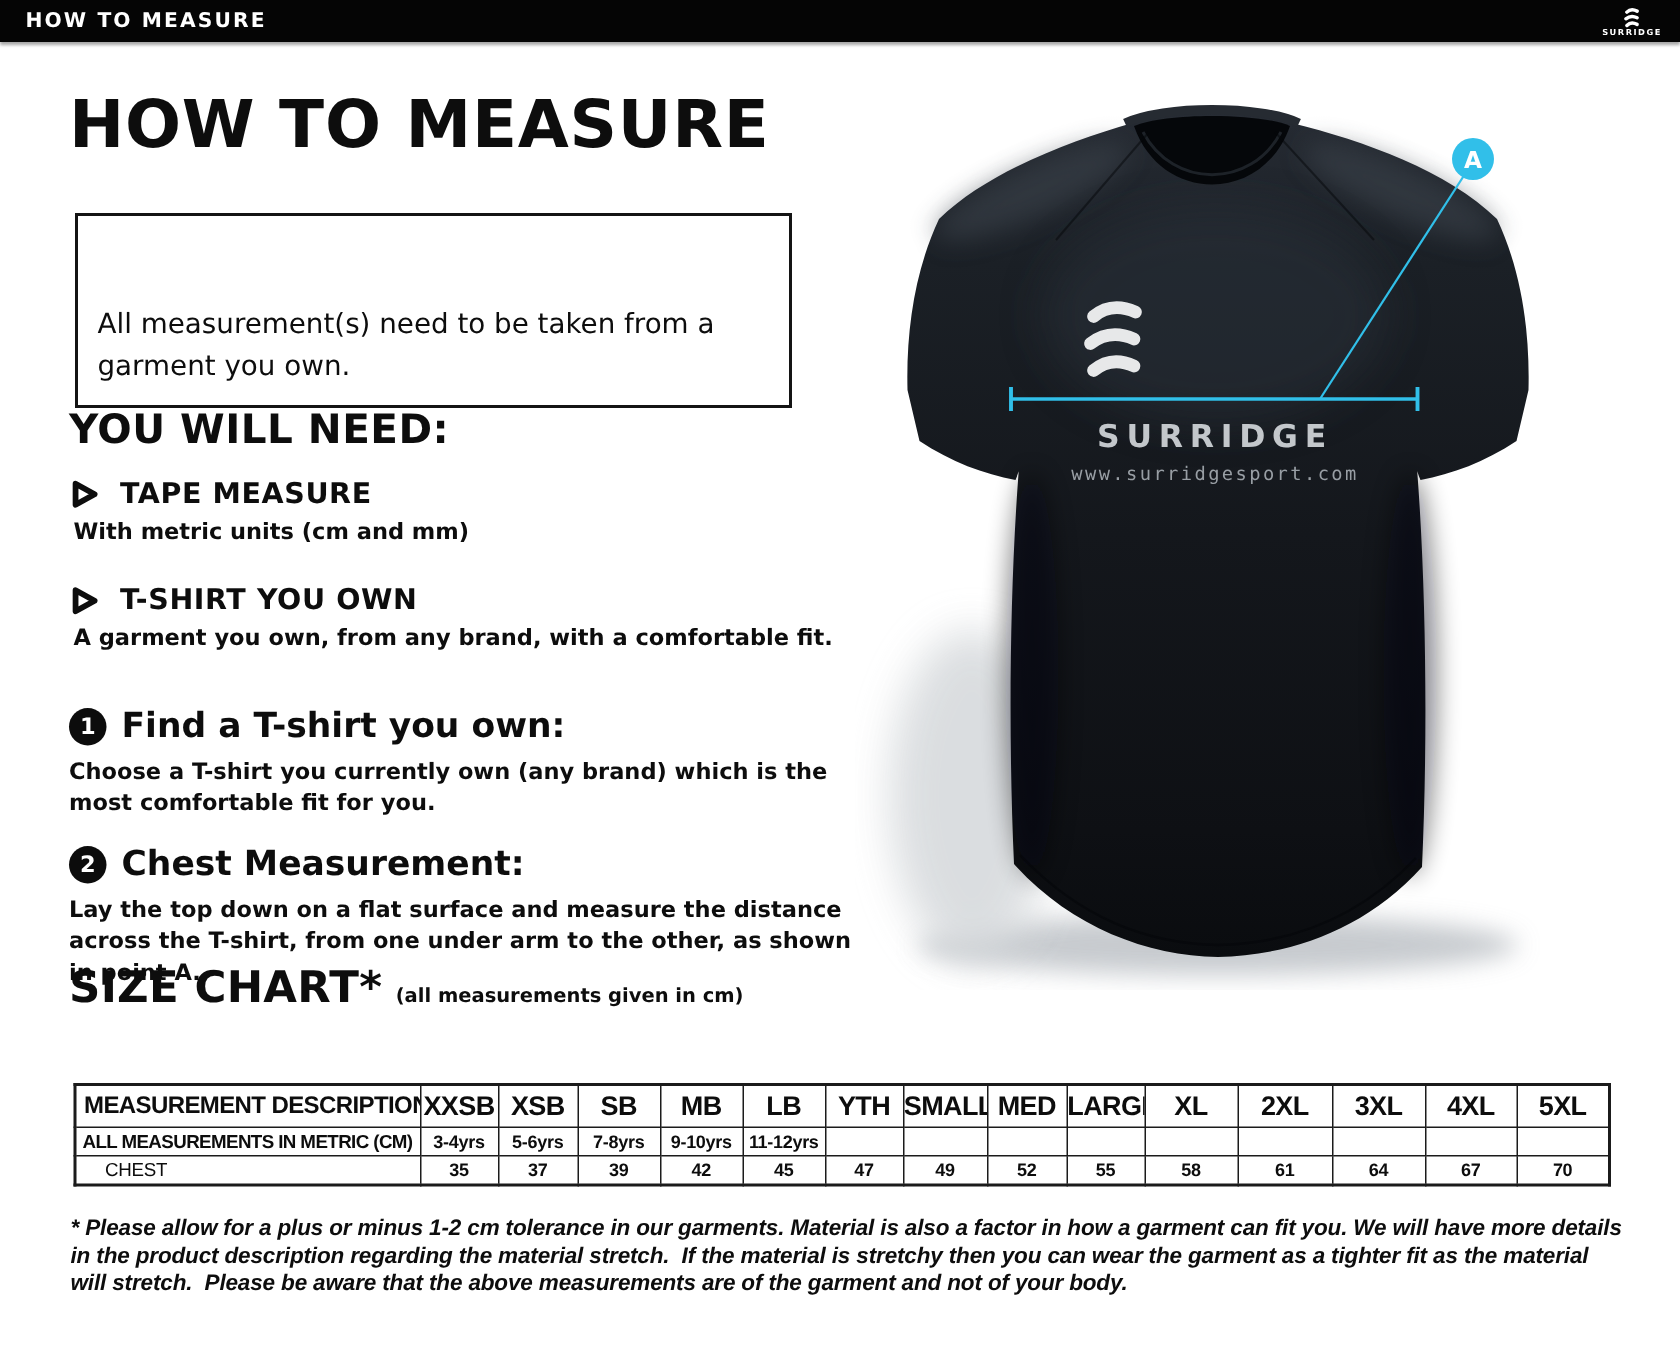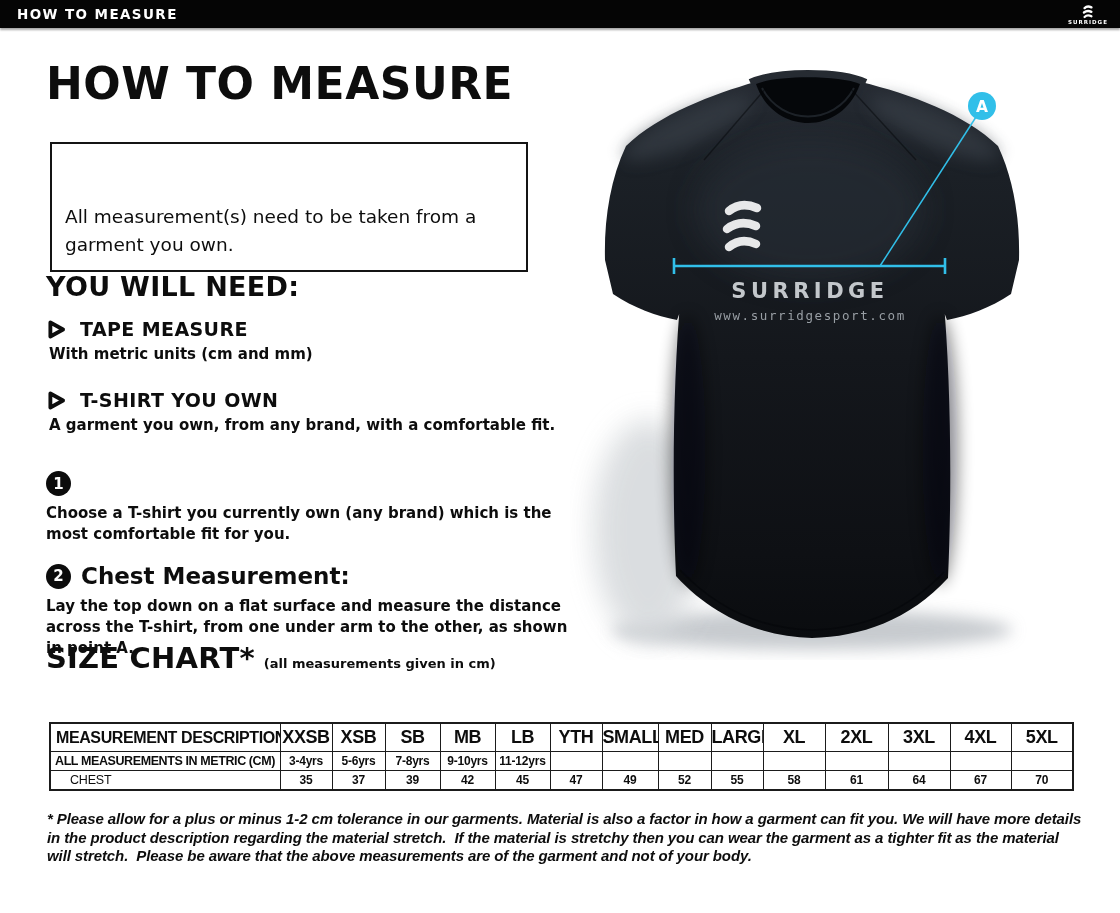--- a/index.html
+++ b/index.html
@@ -131,20 +131,21 @@
       <path d="M5,4 L19.5,12 L5,20 Z" fill="none" stroke="#0d0d0d" stroke-width="4.4" stroke-linejoin="round"></path>
     </svg>
     <span class="need-title">T-SHIRT YOU OWN</span>
   </div>
   <div class="need-desc">A garment you own, from any brand, with a comfortable fit.</div>
 </div>
 
 <div class="step" style="top:471px">
   <div class="step-head">
     <div class="step-circle">1</div>
+    <div class="step-title">Find a T-shirt you own:</div>
   </div>
   <div class="step-desc">Choose a T-shirt you currently own (any brand) which is the most comfortable fit for you.</div>
 </div>
 
 <div class="step" style="top:563px">
   <div class="step-head">
     <div class="step-circle">2</div>
     <div class="step-title">Chest Measurement:</div>
   </div>
   <div class="step-desc">Lay the top down on a flat surface and measure the distance across the T-shirt, from one under arm to the other, as shown in point A.</div>

